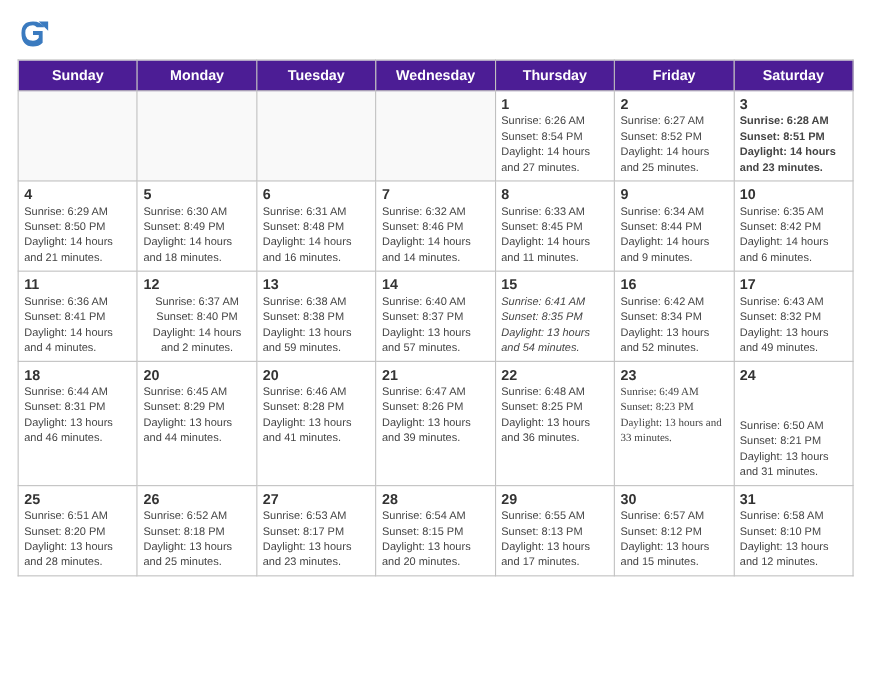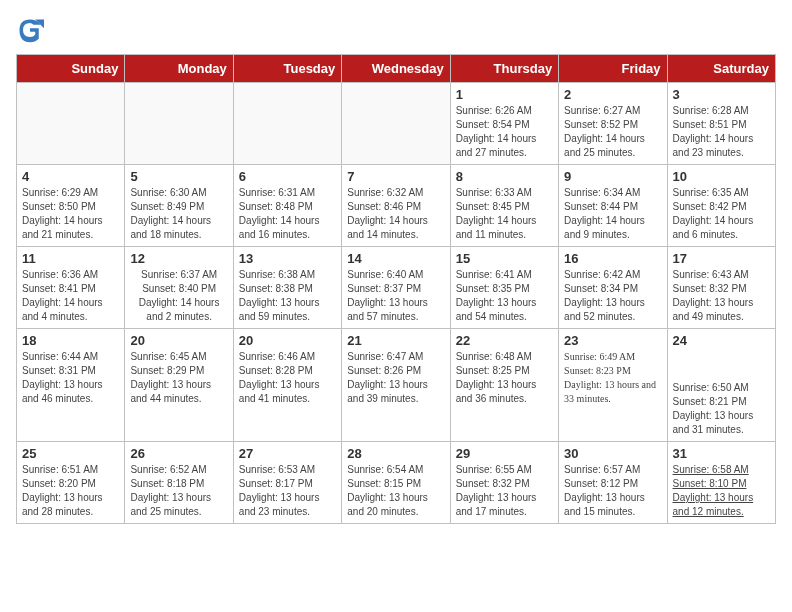--- a/index.html
+++ b/index.html
@@ -46,23 +46,23 @@
     .location {
       font-size: 15px;
       color: #555;
     }
     .calendar {
       width: 100%;
       border-collapse: collapse;
       table-layout: fixed;
     }
     .calendar th {
-      background-color: #b91c1c;
+      background-color: #4c1d95;
       color: #fff;
-      text-align: right;
+      text-align: center;
       padding: 6px 6px;
       font-size: 13px;
       border: 1px solid #c0c0c0;
     }
     .calendar td {
       border: 1px solid #c0c0c0;
       vertical-align: top;
       padding: 4px 5px;
       font-size: 10.5px;
       color: #333;
@@ -131,21 +131,21 @@
 Daylight: 14 hours and 27 minutes.</div>
         </td>
         <td>
           <span class="day-number">2</span>
           <div class="day-info" style="white-space: pre-line;">Sunrise: 6:27 AM
 Sunset: 8:52 PM
 Daylight: 14 hours and 25 minutes.</div>
         </td>
         <td>
           <span class="day-number">3</span>
-          <div class="day-info" style="white-space: pre-line;">Sunrise: 6:28 AM
+          <div class="day-info" style="white-space: pre-line; font-weight: bold;">Sunrise: 6:28 AM
 Sunset: 8:51 PM
 Daylight: 14 hours and 23 minutes.</div>
         </td>
       </tr>
       <tr>
         <td>
           <span class="day-number">4</span>
           <div class="day-info" style="white-space: pre-line;">Sunrise: 6:29 AM
 Sunset: 8:50 PM
 Daylight: 14 hours and 21 minutes.</div>
@@ -207,21 +207,21 @@
 Daylight: 13 hours and 59 minutes.</div>
         </td>
         <td>
           <span class="day-number">14</span>
           <div class="day-info" style="white-space: pre-line;">Sunrise: 6:40 AM
 Sunset: 8:37 PM
 Daylight: 13 hours and 57 minutes.</div>
         </td>
         <td>
           <span class="day-number">15</span>
-          <div class="day-info" style="white-space: pre-line;">Sunrise: 6:41 AM
+          <div class="day-info" style="white-space: pre-line; font-style: italic;">Sunrise: 6:41 AM
 Sunset: 8:35 PM
 Daylight: 13 hours and 54 minutes.</div>
         </td>
         <td>
           <span class="day-number">16</span>
           <div class="day-info" style="white-space: pre-line;">Sunrise: 6:42 AM
 Sunset: 8:34 PM
 Daylight: 13 hours and 52 minutes.</div>
         </td>
         <td>
@@ -296,30 +296,30 @@
         </td>
         <td>
           <span class="day-number">28</span>
           <div class="day-info" style="white-space: pre-line;">Sunrise: 6:54 AM
 Sunset: 8:15 PM
 Daylight: 13 hours and 20 minutes.</div>
         </td>
         <td>
           <span class="day-number">29</span>
           <div class="day-info" style="white-space: pre-line;">Sunrise: 6:55 AM
-Sunset: 8:32 PM
+Sunset: 8:13 PM
 Daylight: 13 hours and 17 minutes.</div>
         </td>
         <td>
           <span class="day-number">30</span>
           <div class="day-info" style="white-space: pre-line;">Sunrise: 6:57 AM
 Sunset: 8:12 PM
 Daylight: 13 hours and 15 minutes.</div>
         </td>
         <td>
           <span class="day-number">31</span>
-          <div class="day-info" style="white-space: pre-line; text-decoration: underline;">Sunrise: 6:58 AM
+          <div class="day-info" style="white-space: pre-line;">Sunrise: 6:58 AM
 Sunset: 8:10 PM
 Daylight: 13 hours and 12 minutes.</div>
         </td>
       </tr>
     </tbody>
 </table>
 
 </body></html>

